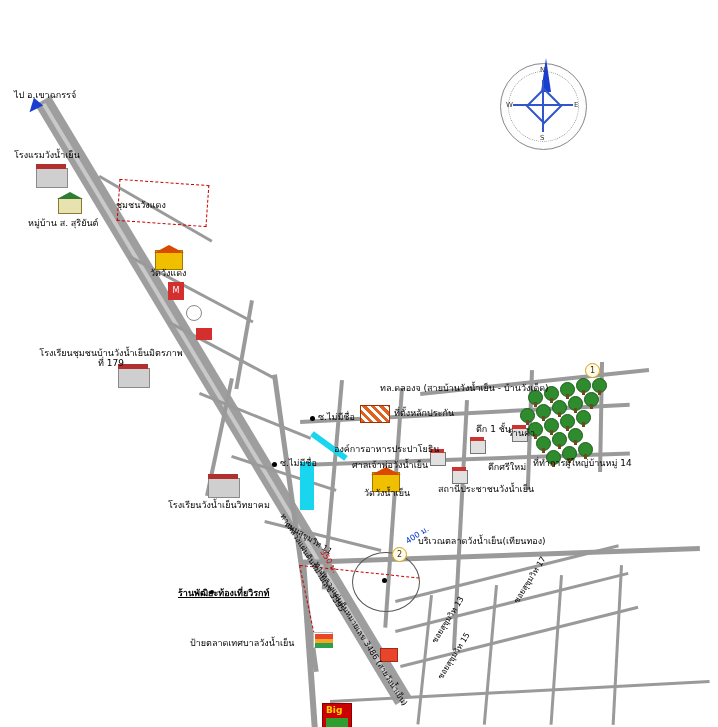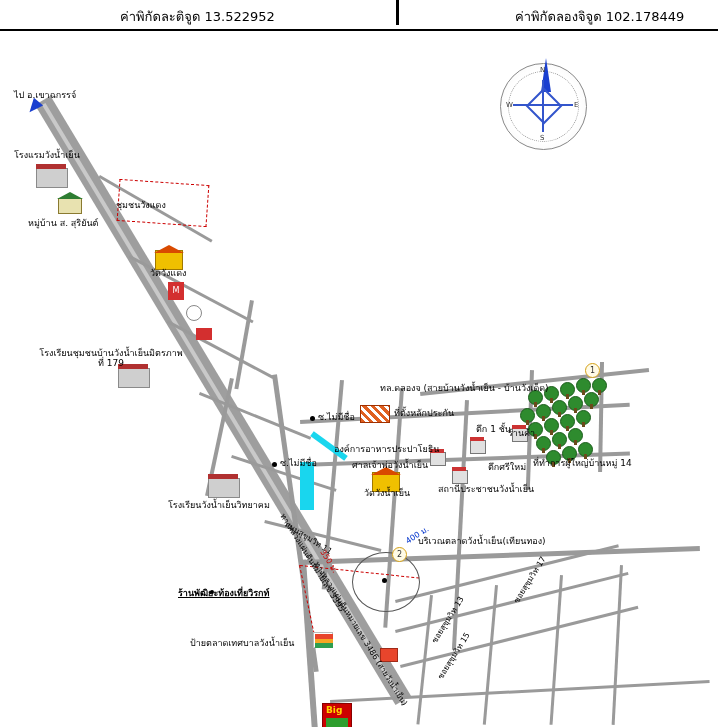--- a/index.html
+++ b/index.html
@@ -149,25 +149,20 @@
     width:28px;height:30px;background:#cc0000;border:1px solid #800;margin-top:19px;
   }
   .bigc .g{position:absolute;left:3px;top:14px;width:22px;height:14px;background:#2e9e2e;}
   .bigc .t{position:absolute;left:3px;top:1px;font-size:9px;color:#ffd400;font-weight:bold;}
 </style>
 </head>
 <body>
 
 <div id="map">
 
-  <div class="hdr">
-    <div class="lat">ค่าพิกัดละติจูด 13.522952</div>
-    <div class="divider"></div>
-    <div class="lon">ค่าพิกัดลองจิจูด 102.178449</div>
-  </div>
 
   <div class="compass">
     <div class="ring"></div>
     <div class="ring2"></div>
     <div class="needle"></div>
     <div class="hbar"></div>
     <div class="vbar"></div>
     <div class="diam"></div>
     <div class="lbl lN">N</div>
     <div class="lbl lS">S</div>

